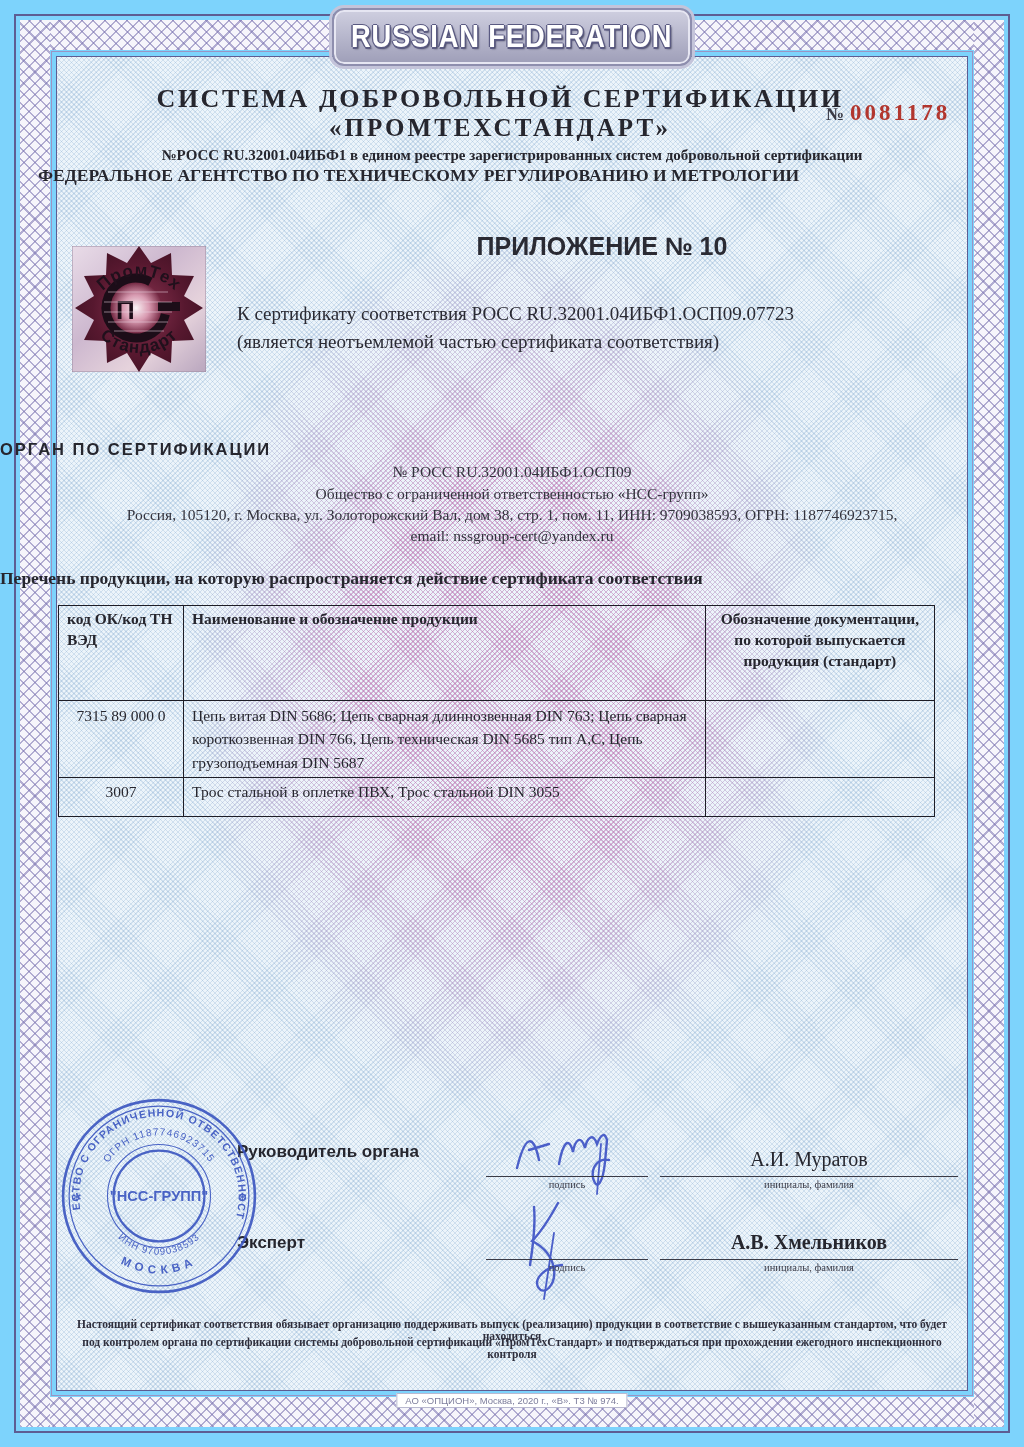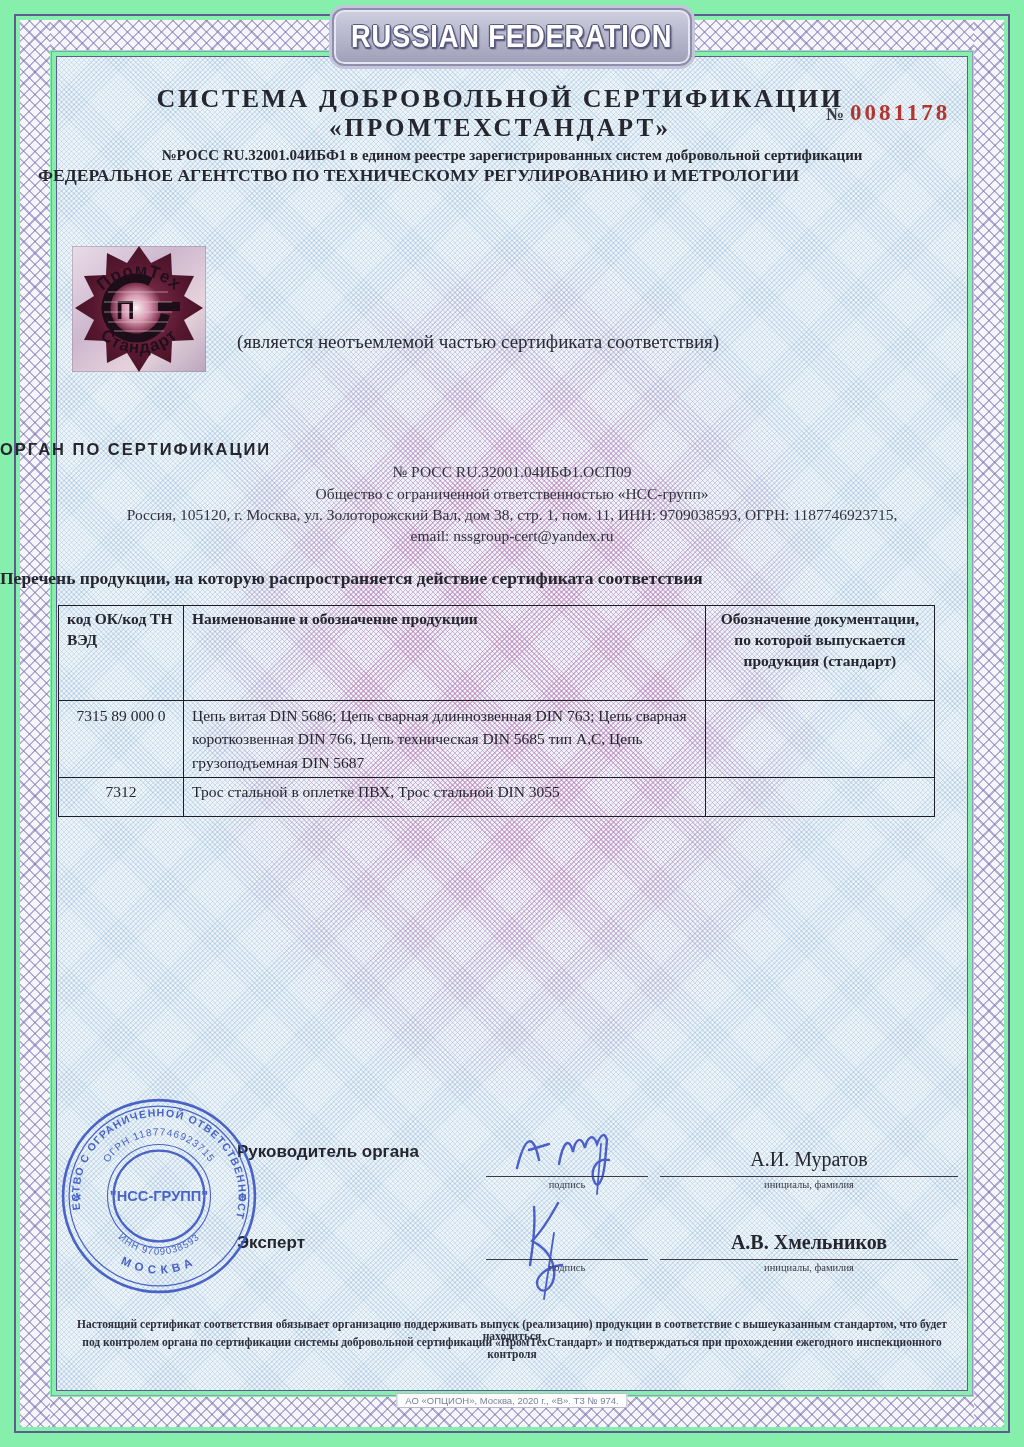--- a/index.html
+++ b/index.html
@@ -1,17 +1,17 @@
 <!DOCTYPE html>
 <html><head>
 <meta charset="utf-8">
 <style>
   html,body{margin:0;padding:0;}
   body{width:1024px;height:1447px;background:#fff;font-family:"Liberation Serif",serif;color:#2a2a33;}
-  .page{position:relative;width:1024px;height:1447px;overflow:hidden;background:#86efac;}
+  .page{position:relative;width:1024px;height:1447px;overflow:hidden;background:#7dd3fc;}
 
   
   .frame-outer{position:absolute;inset:14px;border:2px solid #5d5d92;pointer-events:none;}
   .frame-inner2{position:absolute;inset:51px;border:1px solid #9a94c4;pointer-events:none;}
   .band{position:absolute;background:
     repeating-linear-gradient(45deg, rgba(122,114,176,.55) 0 1.5px, transparent 1.5px 8px),
     repeating-linear-gradient(-45deg, rgba(122,114,176,.55) 0 1.5px, transparent 1.5px 8px),
     #f6f5fb;}
   .band-top{left:20px;right:20px;top:20px;height:30px;}
   .band-bottom{left:20px;right:20px;bottom:20px;height:30px;}
@@ -163,20 +163,22 @@
     <path id="logoTop" d="M 22 58 A 50 50 0 0 1 112 58" fill="none"></path>
     <path id="logoBot" d="M 16 74 A 56 56 0 0 0 118 74" fill="none"></path>
     <text font-family="Liberation Sans, sans-serif" font-size="17" font-weight="bold" fill="#20101c" letter-spacing="1">
       <textPath href="#logoTop" startOffset="50%" text-anchor="middle">ПромТех</textPath>
     </text>
     <text font-family="Liberation Sans, sans-serif" font-size="17" font-weight="bold" fill="#20101c" letter-spacing="1">
       <textPath href="#logoBot" startOffset="50%" text-anchor="middle">Стандарт</textPath>
     </text>
   </svg>
 
+  <div class="appendix-title">ПРИЛОЖЕНИЕ № 10</div>
+  <div class="app-line1">К сертификату соответствия РОСС RU.32001.04ИБФ1.ОСП09.07723</div>
   <div class="app-line2">(является неотъемлемой частью сертификата соответствия)</div>
 
   <div class="org-title">ОРГАН ПО СЕРТИФИКАЦИИ</div>
   <div class="org-line org-number">№ РОСС RU.32001.04ИБФ1.ОСП09</div>
   <div class="org-line org-company">Общество с ограниченной ответственностью «НСС-групп»</div>
   <div class="org-line org-address">Россия, 105120, г. Москва, ул. Золоторожский Вал, дом 38, стр. 1, пом. 11, ИНН: 9709038593, ОГРН: 1187746923715,</div>
   <div class="org-line org-email">email: nssgroup-cert@yandex.ru</div>
 
   <div class="products-heading">Перечень продукции, на которую распространяется действие сертификата соответствия</div>
   <table class="products">
@@ -185,21 +187,21 @@
       <th class="c-code">код ОК/код ТН ВЭД</th>
       <th class="c-name">Наименование и обозначение продукции</th>
       <th class="c-doc">Обозначение документации, по которой выпускается продукция (стандарт)</th>
     </tr>
     <tr class="r1">
       <td class="code">7315 89 000 0</td>
       <td>Цепь витая DIN 5686; Цепь сварная длиннозвенная DIN 763; Цепь сварная короткозвенная DIN 766, Цепь техническая DIN 5685 тип А,С, Цепь грузоподъемная DIN 5687</td>
       <td></td>
     </tr>
     <tr class="r2">
-      <td class="code">7312</td>
+      <td class="code">3007</td>
       <td>Трос стальной в оплетке ПВХ, Трос стальной DIN 3055</td>
       <td></td>
     </tr>
   </tbody>
     </table>
 
   <div class="sig-label lbl-head">Руководитель органа</div>
   <div class="sig-label lbl-expert">Эксперт</div>
 
   <svg class="autograph auto1" width="160" height="90" viewBox="0 0 160 90">

